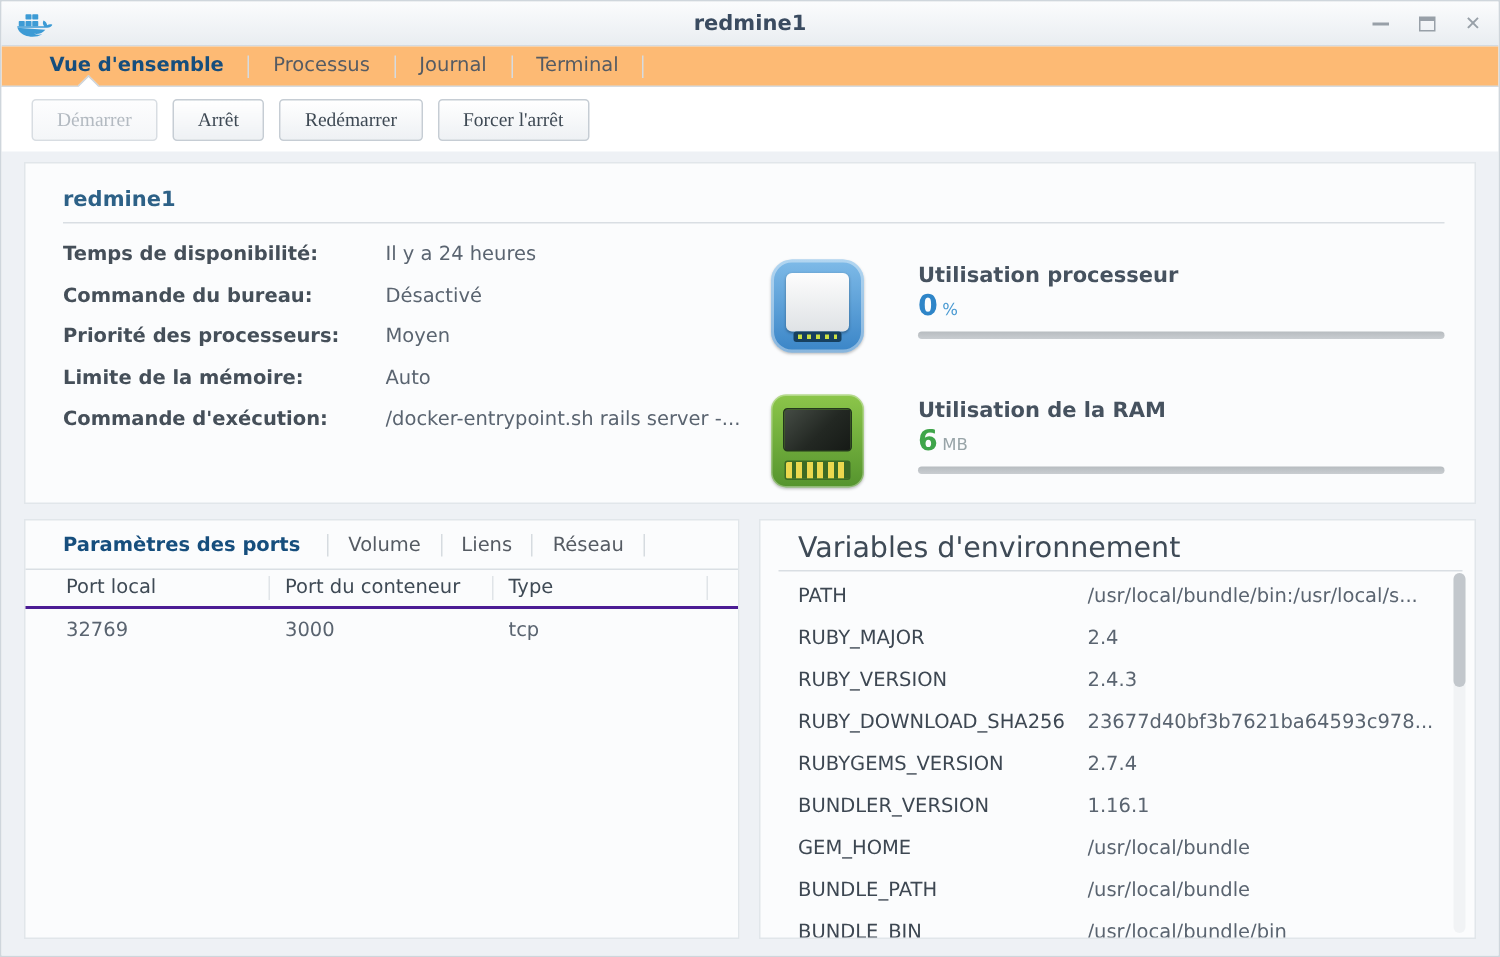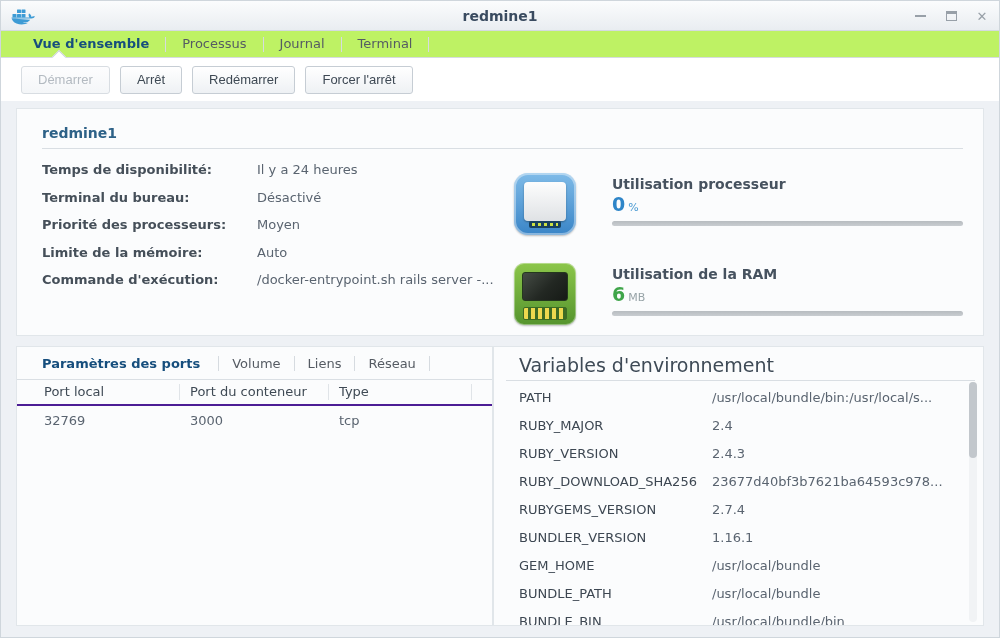--- a/index.html
+++ b/index.html
@@ -12,29 +12,29 @@
   .titlebar { height:30px; background:linear-gradient(180deg,#fbfcfd,#e9edf1); border-bottom:1px solid #d4dae0; position:relative; display:flex; align-items:center; }
   .app-icon { margin-left:10px; display:flex; align-items:center; }
   .win-title { position:absolute; left:0; right:0; text-align:center; font-weight:bold; font-size:14px; color:#3a4b60; }
   .win-controls { position:absolute; right:10px; top:0; height:30px; display:flex; align-items:center; gap:17px; color:#98a0a8; }
   .wc { width:14px; height:14px; display:flex; align-items:center; justify-content:center; cursor:pointer; }
   .wc-min-bar { width:11px; height:2px; background:#98a0a8; }
   .wc-max-box { width:11px; height:10px; border:1px solid #98a0a8; border-top:3px solid #98a0a8; }
   .wc-close { font-size:13px; line-height:1; }
 
   
-  .tabbar { height:27px; background:#bef264; border-bottom:1px solid #d6dbe0; display:flex; align-items:center; padding-left:16px; position:relative; }
+  .tabbar { height:27px; background:#fdba74; border-bottom:1px solid #d6dbe0; display:flex; align-items:center; padding-left:16px; position:relative; }
   .tab { padding:0 16px; line-height:26px; color:#555b63; cursor:pointer; }
   .tab.active { font-weight:bold; color:#164e7d; }
   .tabsep { width:1px; height:15px; background:#d6dbe0; }
   .tab-caret { position:absolute; left:53px; top:51px; width:10px; height:10px; background:#fff; border-top:1px solid #ccd2d8; border-left:1px solid #ccd2d8; transform:rotate(45deg); }
 
   
   .toolbar { height:43px; background:#fff; display:flex; align-items:center; gap:10px; padding-left:20px; }
-  .btn { height:28px; padding:0 16px; font-size:13px; font-family:Liberation Sans, sans-serif; color:#3e4954; background:linear-gradient(180deg,#ffffff,#eef1f4); border:1px solid #c6cdd4; border-radius:3px; cursor:pointer; }
+  .btn { height:28px; padding:0 16px; font-size:13px; font-family:Liberation Serif, serif; color:#3e4954; background:linear-gradient(180deg,#ffffff,#eef1f4); border:1px solid #c6cdd4; border-radius:3px; cursor:pointer; }
   .btn:disabled { color:#b3bac1; border-color:#d8dde2; background:linear-gradient(180deg,#fdfdfe,#f4f6f8); cursor:default; }
 
   
   .content { height:538px; background:#eef1f5; padding:7px 15px 0; }
   .panel { background:#fbfcfd; border:1px solid #e1e6ea; }
 
   
   .overview { height:228px; padding:10px 20px 0 25px; }
   .ov-title { font-size:14px; font-weight:bold; color:#2d6187; margin:6px 0 7px; }
   .ov-divider { height:1px; background:#d9dee3; margin-bottom:7px; }
@@ -64,21 +64,21 @@
   .cpu-chip { position:absolute; top:9px; left:10px; right:10px; bottom:14px; background:linear-gradient(180deg,#fdfdfd,#dfe2e5); border-radius:4px; box-shadow:0 1px 2px rgba(0,0,0,.35); }
   .cpu-pins { position:absolute; bottom:7px; left:15px; right:15px; height:7px; background:#17405f; border-radius:2px; padding:2px 3px; }
   .cpu-pins-inner { height:3px; background:repeating-linear-gradient(90deg,#cbe043 0 3px,#17405f 3px 6px); }
 
   
   .ram-icon { width:62px; height:62px; border-radius:10px; background:linear-gradient(180deg,#8cc64a,#55942e); box-shadow:inset 0 0 0 1px rgba(255,255,255,.35),0 1px 2px rgba(0,0,0,.25); position:relative; flex:none; }
   .ram-screen { position:absolute; top:9px; left:8px; right:8px; height:29px; border-radius:3px; border:1px solid #24381d; background:linear-gradient(135deg,#454c45 0%,#232823 55%,#161a16 100%); }
   .ram-pins { position:absolute; bottom:5px; left:9px; right:9px; height:13px; border:1px solid #3c6b24; border-radius:2px; background:repeating-linear-gradient(90deg,#ecd84e 0 4px,#3c6b24 4px 7px); }
 
   
-  .lower { display:flex; margin-top:10px; height:280px; }
+  .lower { display:flex; gap:13px; margin-top:10px; height:280px; }
   .ports { width:477px; }
   .ptabs { height:33px; display:flex; align-items:center; padding-left:25px; border-bottom:1px solid #dadfe4; }
   .ptab { padding:0 13px; color:#555b63; cursor:pointer; }
   .ptab.active { font-weight:bold; color:#164e7d; padding-left:0; margin-right:5px; }
   .ptabsep { width:1px; height:15px; background:#d6dbe0; }
   .thead { display:flex; height:26px; align-items:center; border-bottom:2px solid #4c1d95; color:#3f4a55; }
   .th { padding-left:10px; border-right:1px solid #e0e4e8; height:16px; line-height:16px; }
   .th.c1 { width:163px; padding-left:27px; }
   .th.c2 { width:149px; }
   .th.c3 { width:143px; }
@@ -154,21 +154,21 @@
     <section class="panel overview">
       <div class="ov-title">redmine1</div>
       <div class="ov-divider"></div>
       <div class="ov-body">
         <div class="props">
           <div class="prop-row">
             <span class="prop-label">Temps de disponibilité:</span>
             <span class="prop-value">Il y a 24 heures</span>
           </div>
           <div class="prop-row">
-            <span class="prop-label">Terminal du bureau:</span>
+            <span class="prop-label">Commande du bureau:</span>
             <span class="prop-value">Désactivé</span>
           </div>
           <div class="prop-row">
             <span class="prop-label">Priorité des processeurs:</span>
             <span class="prop-value">Moyen</span>
           </div>
           <div class="prop-row">
             <span class="prop-label">Limite de la mémoire:</span>
             <span class="prop-value">Auto</span>
           </div>

